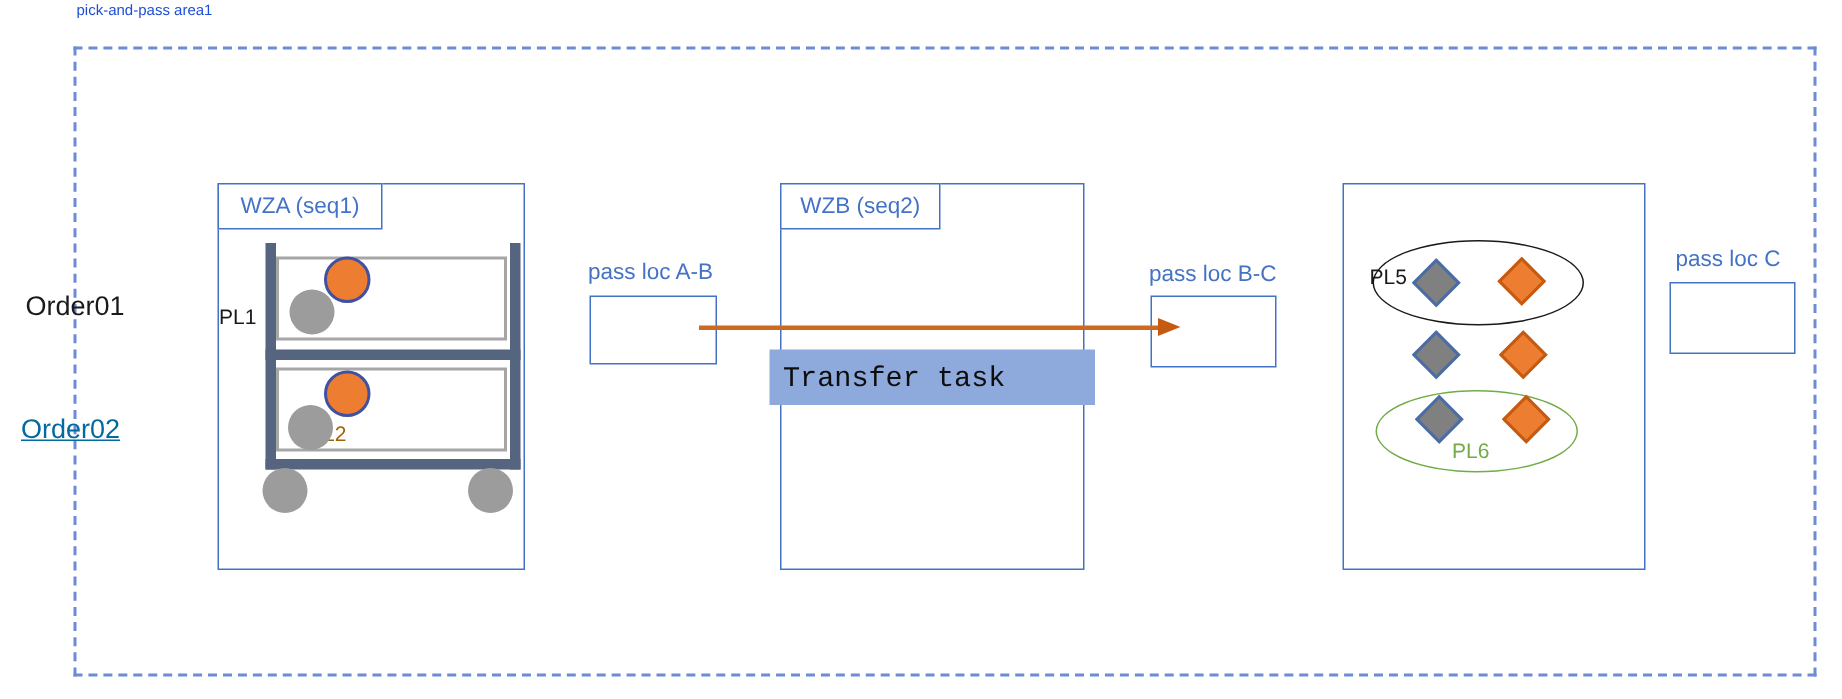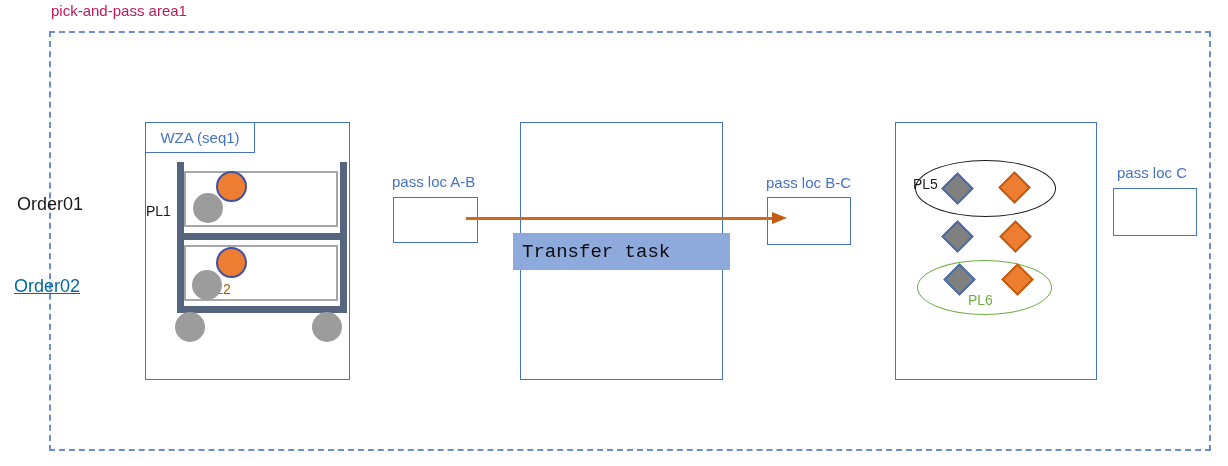--- a/index.html
+++ b/index.html
@@ -32,21 +32,21 @@
   .green-ellipse{border:1.5px solid #70AD47;}
   .transfer-box{
     background:#8EA9DB;color:#0d0d0d;font-size:19px;
     display:flex;align-items:center;padding-left:9px;box-sizing:border-box;font-family:Liberation Mono, monospace;
   }
   .arrow-line{background:#CE6A1F;}
   .arrow-head{
     width:0;height:0;border-top:6px solid transparent;
     border-bottom:6px solid transparent;border-left:15px solid #C55A11;
   }
-  .title{color:#be185d;font-size:15px;white-space:nowrap;text-align:right;}
+  .title{color:#1d4ed8;font-size:10px;white-space:nowrap;text-align:right;}
 </style>
 </head>
 <body>
 
 <div id="canvas">
 
   <div class="abs title" style="left:51px;top:2px;">pick-and-pass area1</div>
 
   <div class="abs dashed-area" style="left:49px;top:31px;width:1158px;height:416px;"></div>
 
@@ -72,20 +72,21 @@
   <div class="abs circle gray-circle" style="left:192px;top:270px;width:30px;height:30px;"></div>
   <div class="abs circle orange-circle" style="left:216px;top:247px;width:27px;height:27px;"></div>
 
   <div class="abs wheel" style="left:175px;top:312px;width:30px;height:30px;"></div>
   <div class="abs wheel" style="left:312px;top:312px;width:30px;height:30px;"></div>
 
   <div class="abs pass-label" style="left:392px;top:173px;">pass loc A-B</div>
   <div class="abs pass-box" style="left:393px;top:197px;width:83px;height:44px;"></div>
 
   <div class="abs zone-box" style="left:520px;top:122px;width:201px;height:256px;"></div>
+  <div class="abs zone-label" style="left:520px;top:122px;width:105px;height:29px;">WZB (seq2)</div>
 
   <div class="abs transfer-box" style="left:513px;top:233px;width:217px;height:37px;">Transfer task</div>
 
   <div class="abs pass-label" style="left:766px;top:174px;">pass loc B-C</div>
   <div class="abs pass-box" style="left:767px;top:197px;width:82px;height:46px;"></div>
 
   <div class="abs arrow-line" style="left:466px;top:217px;width:307px;height:3px;"></div>
   <div class="abs arrow-head" style="left:772px;top:212px;"></div>
 
   <div class="abs zone-box" style="left:895px;top:122px;width:200px;height:256px;"></div>

